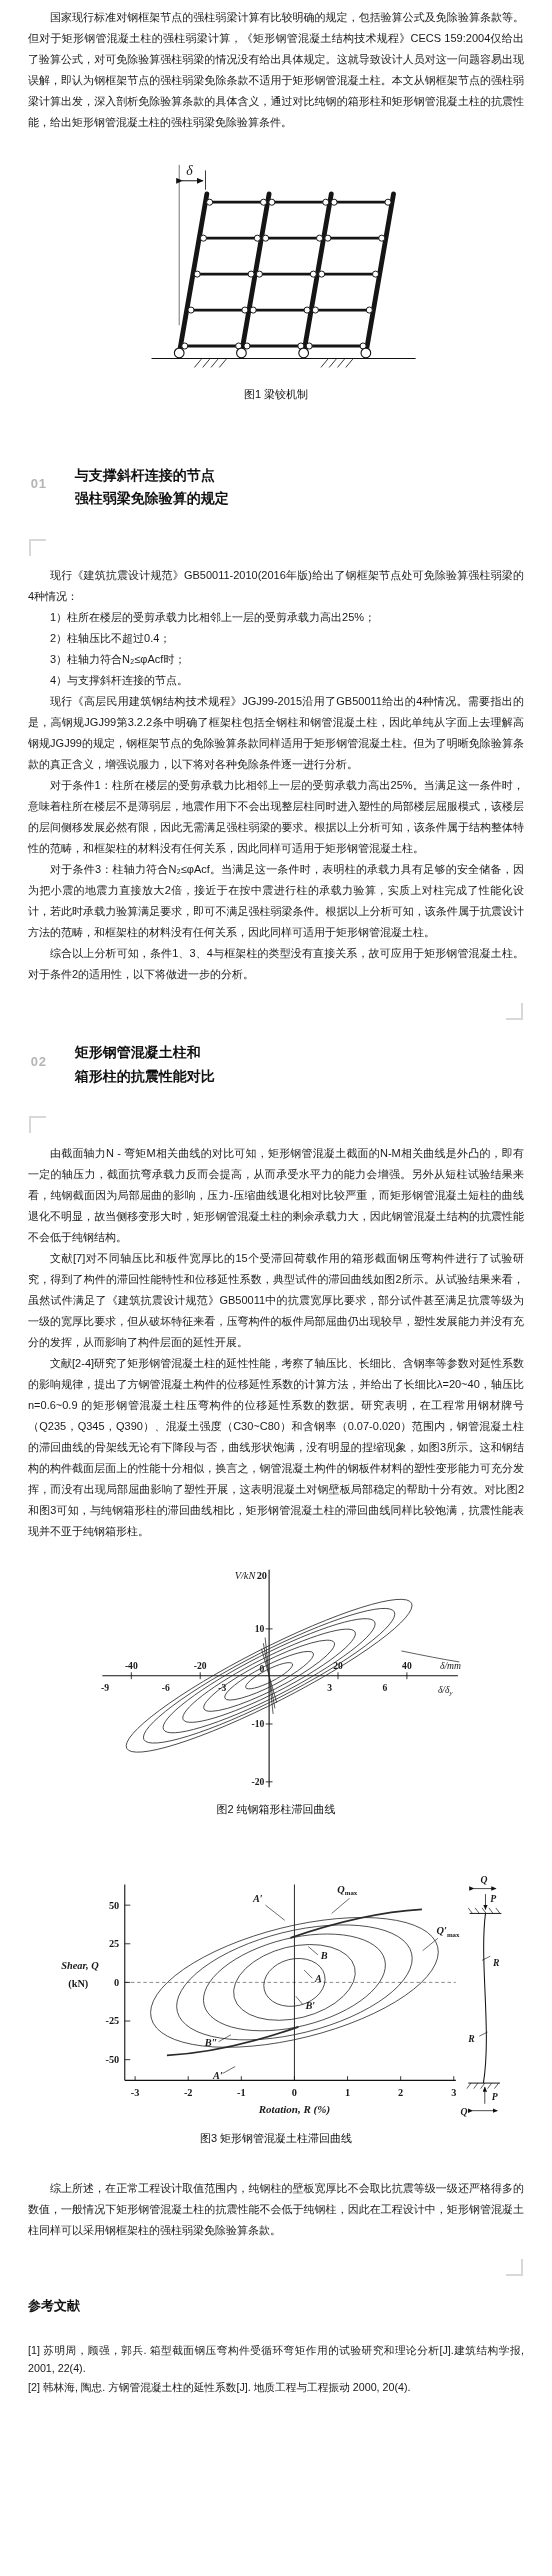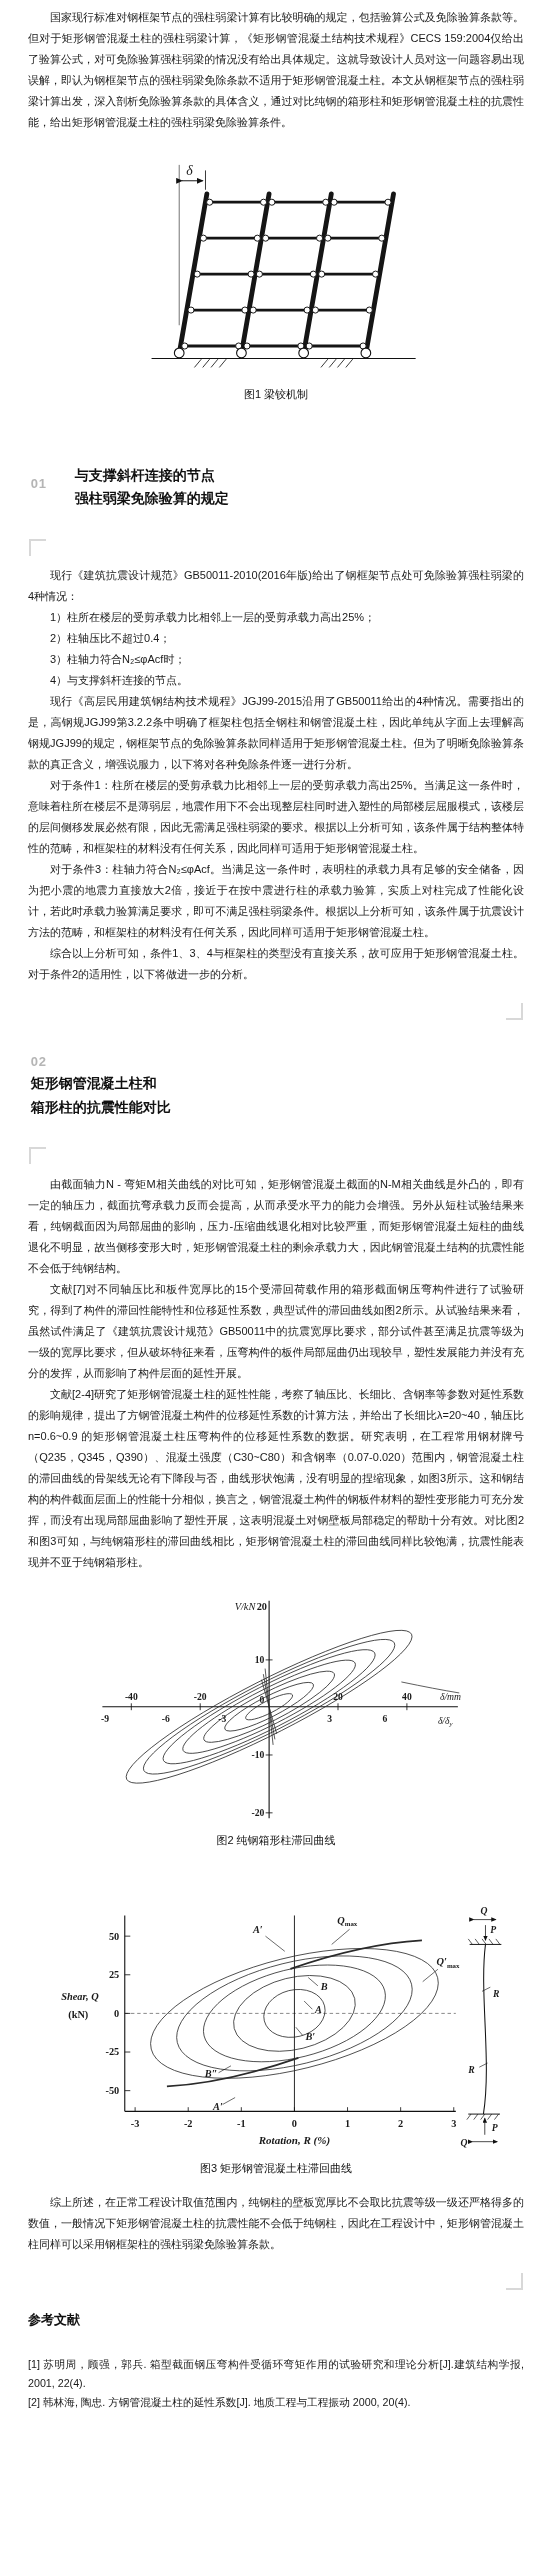--- a/index.html
+++ b/index.html
@@ -136,21 +136,21 @@
   <p class="body">2）柱轴压比不超过0.4；</p>
   <p class="body">3）柱轴力符合N₂≤φAcf时；</p>
   <p class="body">4）与支撑斜杆连接的节点。</p>
   <p class="body">现行《高层民用建筑钢结构技术规程》JGJ99-2015沿用了GB50011给出的4种情况。需要指出的是，高钢规JGJ99第3.2.2条中明确了框架柱包括全钢柱和钢管混凝土柱，因此单纯从字面上去理解高钢规JGJ99的规定，钢框架节点的免除验算条款同样适用于矩形钢管混凝土柱。但为了明晰免除验算条款的真正含义，增强说服力，以下将对各种免除条件逐一进行分析。</p>
   <p class="body">对于条件1：柱所在楼层的受剪承载力比相邻上一层的受剪承载力高出25%。当满足这一条件时，意味着柱所在楼层不是薄弱层，地震作用下不会出现整层柱同时进入塑性的局部楼层屈服模式，该楼层的层间侧移发展必然有限，因此无需满足强柱弱梁的要求。根据以上分析可知，该条件属于结构整体特性的范畴，和框架柱的材料没有任何关系，因此同样可适用于矩形钢管混凝土柱。</p>
   <p class="body">对于条件3：柱轴力符合N₂≤φAcf。当满足这一条件时，表明柱的承载力具有足够的安全储备，因为把小震的地震力直接放大2倍，接近于在按中震进行柱的承载力验算，实质上对柱完成了性能化设计，若此时承载力验算满足要求，即可不满足强柱弱梁条件。根据以上分析可知，该条件属于抗震设计方法的范畴，和框架柱的材料没有任何关系，因此同样可适用于矩形钢管混凝土柱。</p>
   <p class="body">综合以上分析可知，条件1、3、4与框架柱的类型没有直接关系，故可应用于矩形钢管混凝土柱。对于条件2的适用性，以下将做进一步的分析。</p>
 
   <div class="corner-br"></div>
 
-  <div class="sec" style="margin-top:21px;flex-direction:column;">
+  <div class="sec" style="margin-top:21px;">
     <div class="sec-num">02</div>
     <div class="sec-title">
       <div>矩形钢管混凝土柱和</div>
       <div>箱形柱的抗震性能对比</div>
     </div>
   </div>
   <div class="corner-tl"></div>
 
   <p class="body">由截面轴力N - 弯矩M相关曲线的对比可知，矩形钢管混凝土截面的N-M相关曲线是外凸的，即有一定的轴压力，截面抗弯承载力反而会提高，从而承受水平力的能力会增强。另外从短柱试验结果来看，纯钢截面因为局部屈曲的影响，压力-压缩曲线退化相对比较严重，而矩形钢管混凝土短柱的曲线退化不明显，故当侧移变形大时，矩形钢管混凝土柱的剩余承载力大，因此钢管混凝土结构的抗震性能不会低于纯钢结构。</p>
   <p class="body">文献[7]对不同轴压比和板件宽厚比的15个受滞回荷载作用的箱形截面钢压弯构件进行了试验研究，得到了构件的滞回性能特性和位移延性系数，典型试件的滞回曲线如图2所示。从试验结果来看，虽然试件满足了《建筑抗震设计规范》GB50011中的抗震宽厚比要求，部分试件甚至满足抗震等级为一级的宽厚比要求，但从破坏特征来看，压弯构件的板件局部屈曲仍出现较早，塑性发展能力并没有充分的发挥，从而影响了构件层面的延性开展。</p>
@@ -309,21 +309,21 @@
         </g>
         <text x="652" y="340">P</text>
         <line x1="642" y1="346" x2="642" y2="322" stroke="#111" stroke-width="1.1" marker-end="url(#ah3)"></line>
         <text x="612" y="362" text-anchor="middle">Q</text>
         <line x1="624" y1="356" x2="660" y2="356" stroke="#111" stroke-width="1.1" marker-start="url(#ah3)" marker-end="url(#ah3)"></line>
       </g>
     </svg>
     <figcaption class="figcap">图3 矩形钢管混凝土柱滞回曲线</figcaption>
   </figure>
 
-  <p class="body" style="margin-top:16px;">综上所述，在正常工程设计取值范围内，纯钢柱的壁板宽厚比不会取比抗震等级一级还严格得多的数值，一般情况下矩形钢管混凝土柱的抗震性能不会低于纯钢柱，因此在工程设计中，矩形钢管混凝土柱同样可以采用钢框架柱的强柱弱梁免除验算条款。</p>
+  <p class="body" style="margin-top:32px;">综上所述，在正常工程设计取值范围内，纯钢柱的壁板宽厚比不会取比抗震等级一级还严格得多的数值，一般情况下矩形钢管混凝土柱的抗震性能不会低于纯钢柱，因此在工程设计中，矩形钢管混凝土柱同样可以采用钢框架柱的强柱弱梁免除验算条款。</p>
 
   <div class="corner-br"></div>
 
   <div class="refs-title">参考文献</div>
   <p class="ref">[1] 苏明周，顾强，郭兵. 箱型截面钢压弯构件受循环弯矩作用的试验研究和理论分析[J].建筑结构学报, 2001, 22(4).</p>
   <p class="ref">[2] 韩林海, 陶忠. 方钢管混凝土柱的延性系数[J]. 地质工程与工程振动 2000, 20(4).</p>
 
 </div>
 
 

